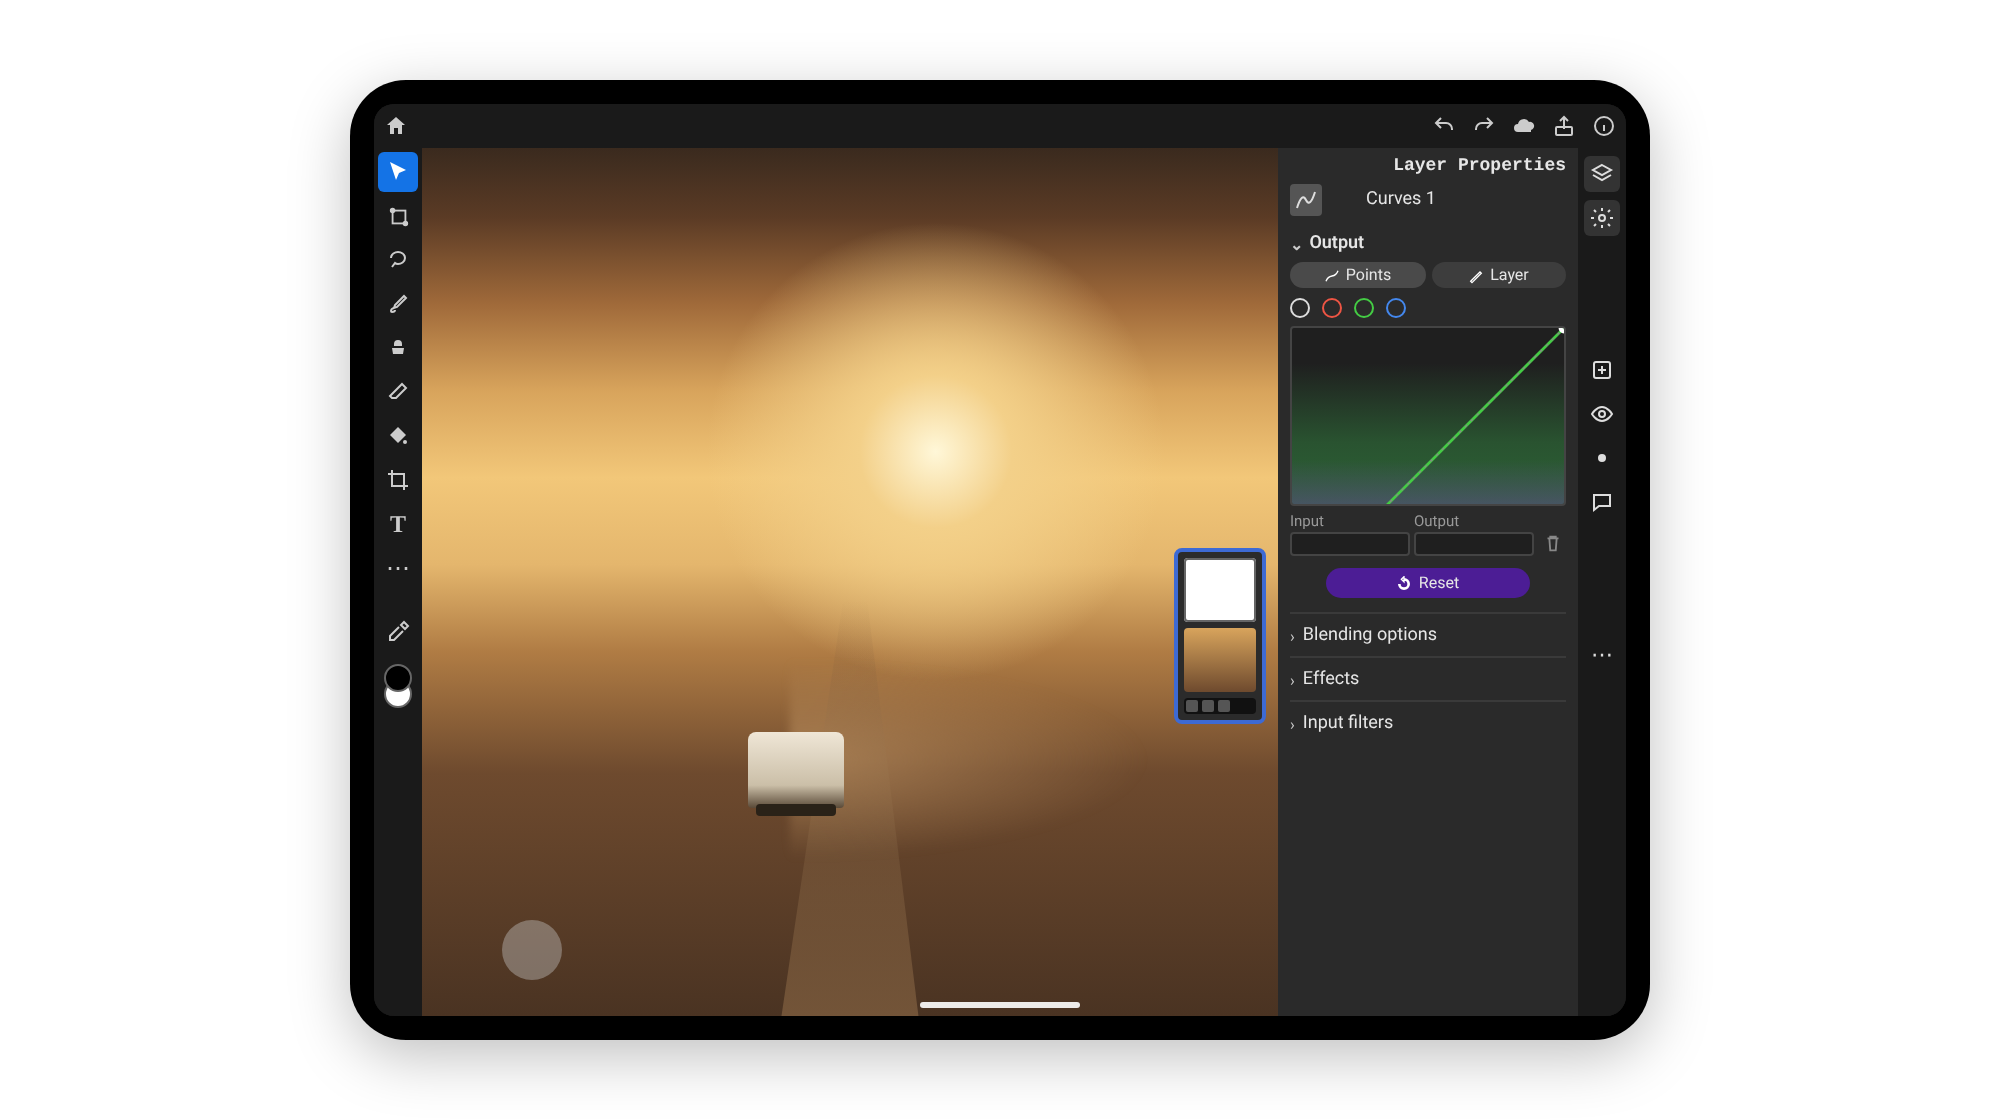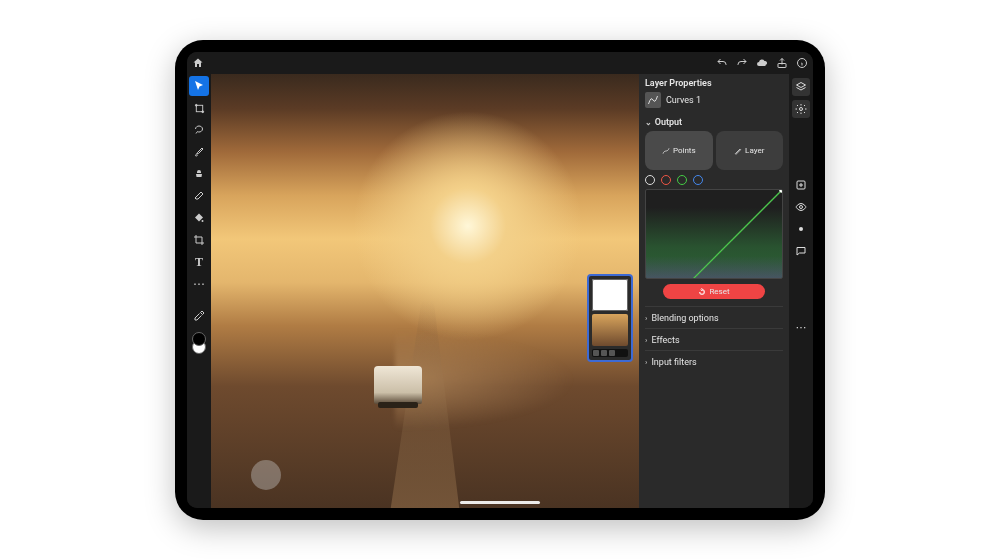--- a/index.html
+++ b/index.html
@@ -144,30 +144,30 @@
   
   .props {
     width: 150px;
     background:#2a2a2a;
     display:flex; flex-direction:column;
     padding: 4px 6px;
     color:#e6e6e6;
     font-size: 9px;
     overflow:hidden;
   }
-  .props-header { display:flex; justify-content:flex-start; align-items:center; margin-bottom:4px; }
+  .props-header { display:flex; justify-content:flex-end; align-items:center; margin-bottom:4px;font-family:Liberation Mono, monospace; }
   .props-title { font-weight:600; font-size: 9px; }
-  .layer-row { display:flex; align-items:center; gap:5px; margin-bottom:6px; }
+  .layer-row { display:flex; align-items:center; gap:22px; margin-bottom:6px; }
   .layer-thumb { width:16px; height:16px; background:#555; border-radius:2px; display:flex; align-items:center; justify-content:center; }
   .layer-thumb svg { width:12px; height:12px; }
   .section-header { display:flex; align-items:center; gap:3px; margin:3px 0 4px; cursor:pointer; font-weight:600; }
   .chev { font-size:8px; color:#ccc; }
   .btn-row { display:flex; gap:3px; margin-bottom:5px; }
   .pbtn {
-    flex:1; background:#3d3d3d; border-radius:8px; padding:15px 0;
+    flex:1; background:#3d3d3d; border-radius:8px; padding:2px 0;
     display:flex; align-items:center; justify-content:center; gap:3px;
     font-size:8px; cursor:pointer;
   }
   .pbtn.active { background:#4a4a4a; }
   .channel-row { display:flex; gap:6px; margin-bottom:4px; align-items:center; }
   .ch-circle { width:10px; height:10px; border-radius:50%; border:1.5px solid currentColor; cursor:pointer; }
   .curves-editor {
     width:100%; height:90px; background:#1f1f1f; border:1px solid #444; border-radius:2px;
     position:relative; overflow:hidden; margin-bottom:3px;
   }
@@ -180,21 +180,21 @@
   .curve-line {
     position:absolute; inset:0;
   }
   .io-row { display:flex; gap:2px; margin-bottom:4px; }
   .io-cell { flex:1; display:flex; flex-direction:column; gap:1px; }
   .io-label { color:#999; font-size:7.5px; }
   .io-box { height:12px; background:#1f1f1f; border:1px solid #444; border-radius:2px; }
   .delete-btn { width:14px; height:14px; display:flex; align-items:center; justify-content:center; color:#888; cursor:pointer; margin-top:8px; }
   .reset-btn {
     display:flex; align-items:center; justify-content:center; gap:3px;
-    background:#ef4444; border-radius:8px; padding:3px 0; font-size:8px;
+    background:#4c1d95; border-radius:8px; padding:3px 0; font-size:8px;
     margin: 2px 18px 4px; cursor:pointer;
   }
   .pane-row {
     display:flex; align-items:center; gap:4px; padding:6px 0 2px;
     border-top:1px solid #3a3a3a; margin-top:3px; cursor:pointer;
   }
   
   .right-rail {
     width: 24px; background:#1a1a1a;
     display:flex; flex-direction:column; align-items:center; gap:4px; padding-top:4px;
@@ -385,20 +385,35 @@
         <div class="curves-editor">
           <div class="histogram"></div>
           <svg class="curve-line" viewBox="0 0 100 100" preserveAspectRatio="none">
             <line x1="0" y1="100" x2="100" y2="0" stroke="#4c4" stroke-width="1"></line>
             <line x1="0" y1="100" x2="100" y2="0" stroke="#888" stroke-width="0.5" stroke-dasharray="1 2"></line>
             <circle cx="0" cy="100" r="2" fill="#fff"></circle>
             <circle cx="100" cy="0" r="2" fill="#fff"></circle>
           </svg>
         </div>
 
+        <div class="io-row">
+          <div class="io-cell">
+            <span class="io-label">Input</span>
+            <div class="io-box"></div>
+          </div>
+          <div class="io-cell">
+            <span class="io-label">Output</span>
+            <div class="io-box"></div>
+          </div>
+          <div class="delete-btn">
+            <svg viewBox="0 0 24 24" width="11" height="11" fill="none" stroke="#888" stroke-width="2">
+                <path d="M6 7h12M9 7V5h6v2M8 7l1 13h6l1-13"></path>
+              </svg>
+          </div>
+        </div>
 
         <div class="reset-btn">
           <svg viewBox="0 0 24 24" width="8" height="8" fill="none" stroke="#fff" stroke-width="2">
               <path d="M4 12a8 8 0 108-8V1L8 5l4 4V6a6 6 0 11-6 6"></path>
             </svg>
           <span>Reset</span>
         </div>
 
         <div class="pane-row">
           <span class="chev">›</span>

